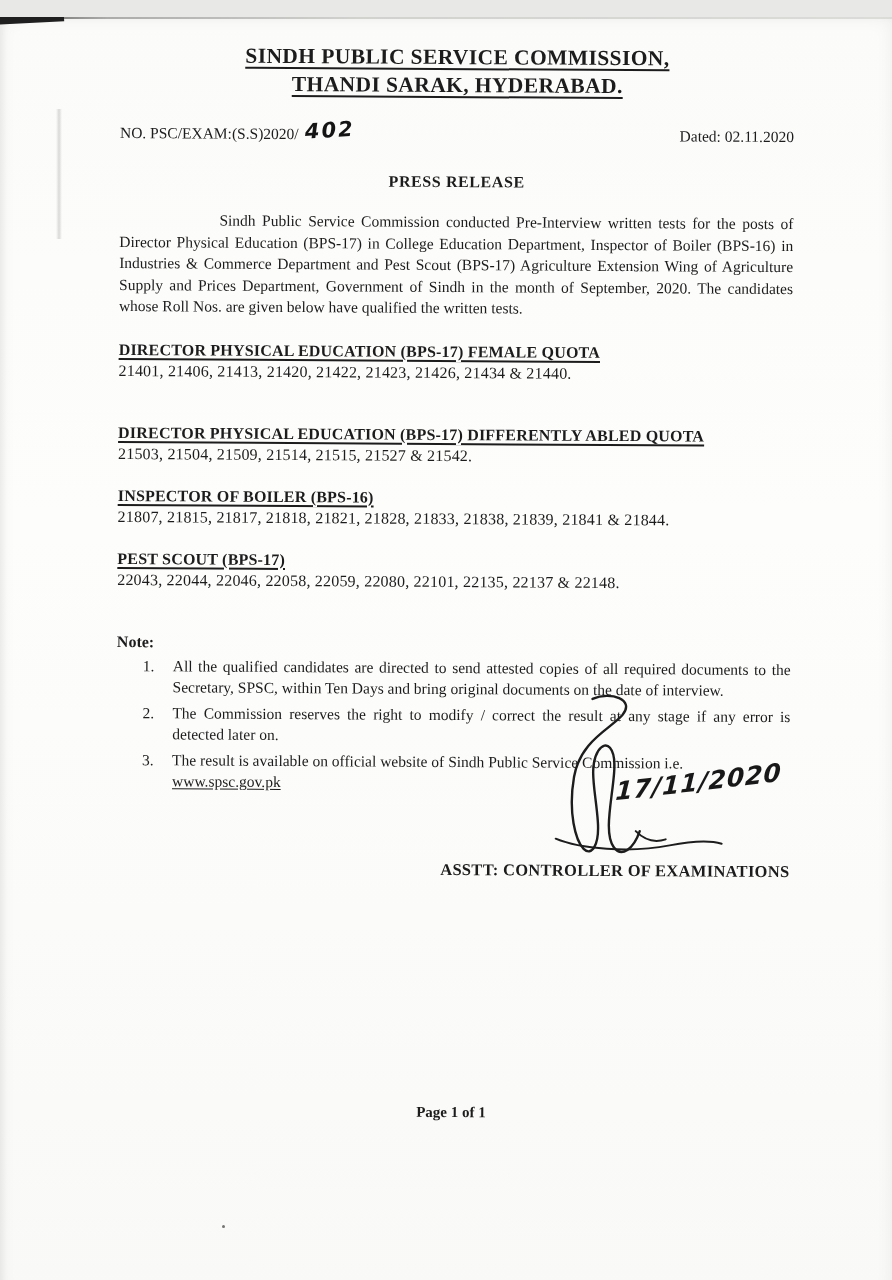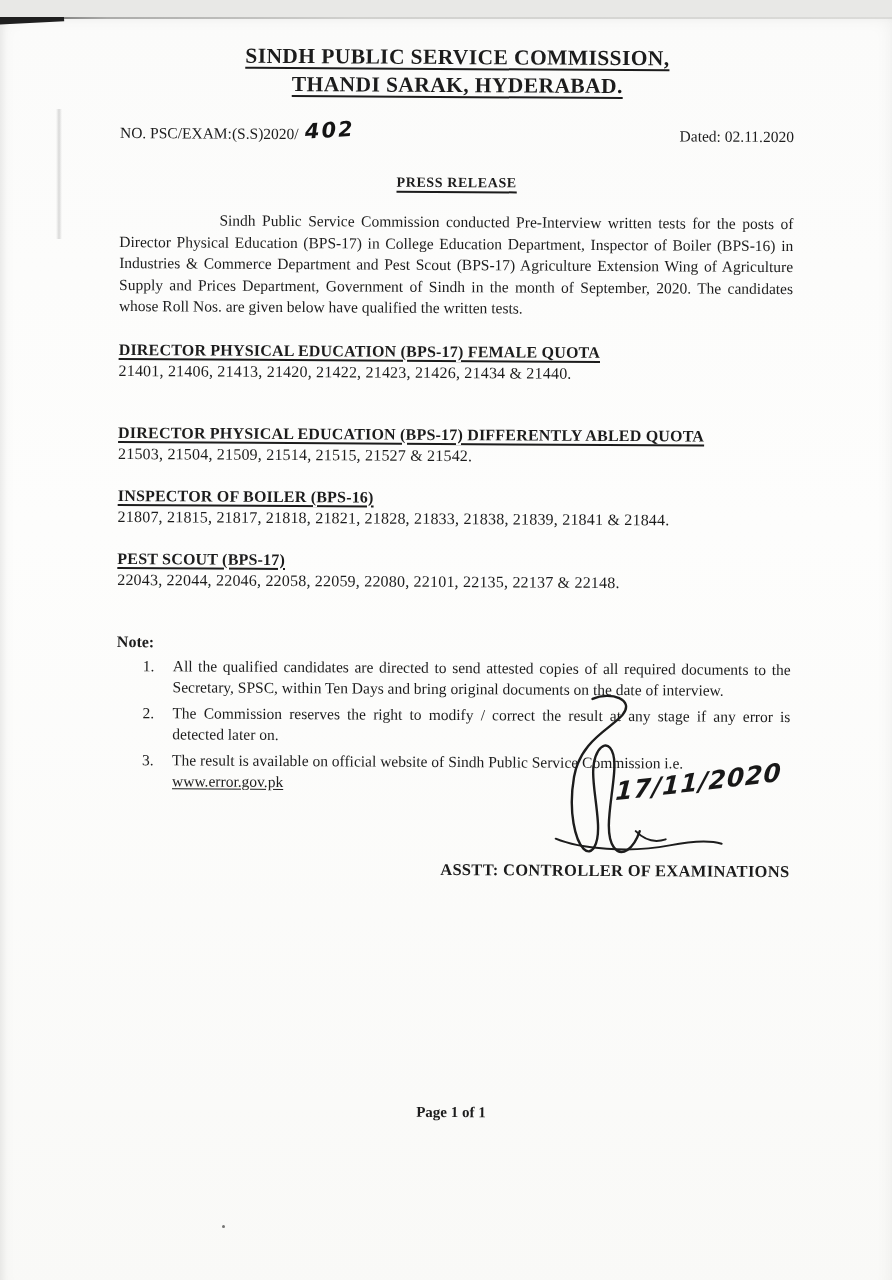--- a/index.html
+++ b/index.html
@@ -68,23 +68,22 @@
     letter-spacing: 2px;
     margin-left: 6px;
     transform: rotate(-4deg) translateY(-2px);
     display: inline-block;
     color: #141414;
   }
   .press-title-wrap { text-align: center; margin-top: 28px; }
   .press-title {
     display: inline-block;
     font-weight: bold;
-    font-size: 14px;
+    font-size: 16px;
     letter-spacing: 0.6px;
-    text-decoration: underline;
     text-underline-offset: 4px;
     text-decoration-thickness: 2px;
   }
   .intro {
     margin-top: 20px;
     font-size: 15.5px;
     line-height: 21.5px;
     text-align: justify;
     text-indent: 100px;
   }
@@ -218,21 +217,21 @@
           <span class="note-text">All the qualified candidates are directed to send attested copies of all required documents to the Secretary, SPSC, within Ten Days and bring original documents on the date of interview.</span>
         </li>
         <li class="note-item">
           <span class="note-num">2.</span>
           <span class="note-text">The Commission reserves the right to modify / correct the result at any stage if any error is detected later on.</span>
         </li>
         <li class="note-item">
           <span class="note-num">3.</span>
           <span class="note-text">
             <span>The result is available on official website of Sindh Public Service Commission i.e.</span><br>
-            <span class="note-link">www.error.gov.pk</span>
+            <span class="note-link">www.spsc.gov.pk</span>
           </span>
         </li>
       </ul>
     </div>
 
     <div class="signature-block">
       <svg class="signature-svg" width="190" height="185" viewBox="0 0 190 185" fill="none" xmlns="http://www.w3.org/2000/svg">
         <path d="M52 18 C 70 10, 95 18, 82 34 C 70 48, 40 60, 34 96 C 28 132, 36 160, 44 168 C 52 176, 60 164, 58 140 C 56 112, 48 86, 58 70 C 66 58, 76 66, 74 92 C 72 120, 64 152, 74 166 C 82 177, 94 168, 100 150" stroke="#1d1d1d" stroke-width="2.4" stroke-linecap="round" fill="none"></path>
         <path d="M16 158 C 40 168, 90 172, 130 164 C 150 160, 168 158, 182 162" stroke="#1d1d1d" stroke-width="2" stroke-linecap="round" fill="none"></path>
         <path d="M96 150 C 104 158, 114 162, 126 158" stroke="#1d1d1d" stroke-width="2" stroke-linecap="round" fill="none"></path>

